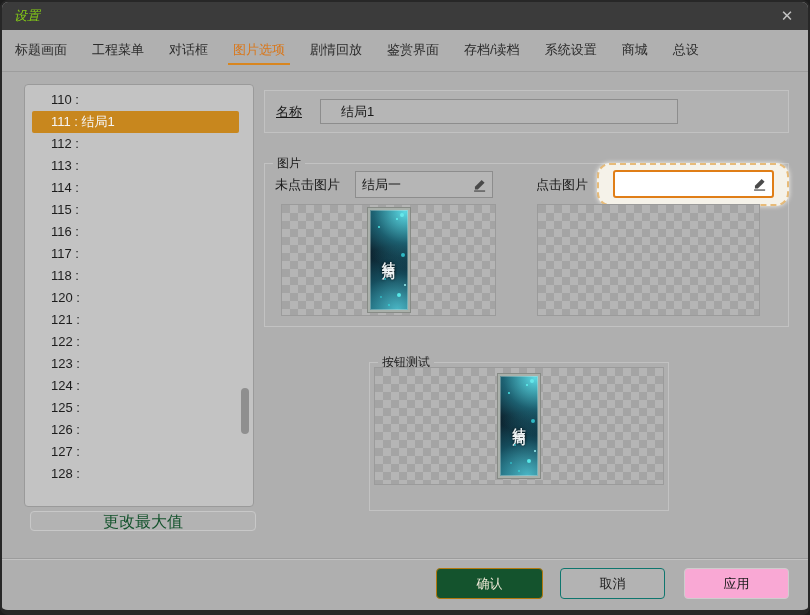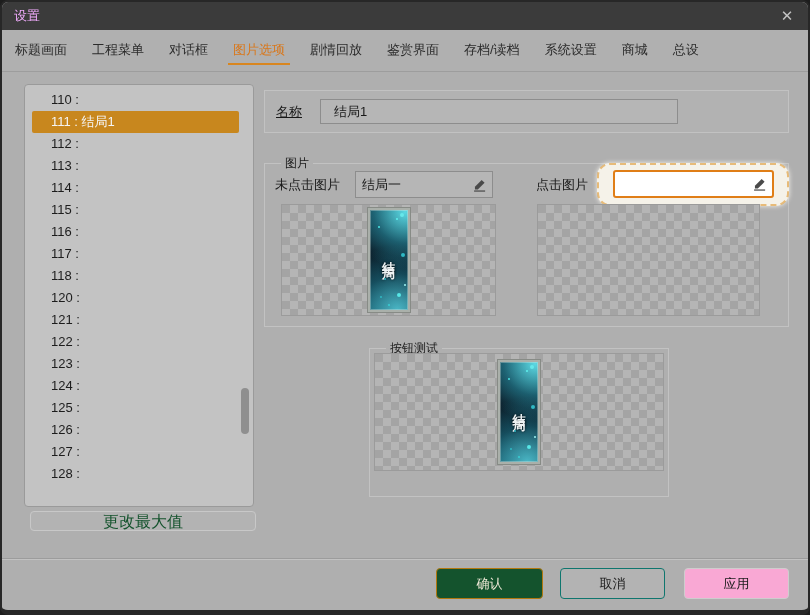--- a/index.html
+++ b/index.html
@@ -7,21 +7,21 @@
     margin: 0; background: #1d1d1d;
     font-family: "Liberation Sans", "DejaVu Sans", sans-serif;
   }
   .window {
     position: relative; width: 810px; height: 615px;
     background: #afafaf; border: 2px solid #272727; border-bottom-width: 5px;
     border-radius: 8px; overflow: hidden;
   }
   
   .titlebar { position: absolute; left: 0; right: 0; top: 0; height: 28px; background: #3b3b3b; }
-  .title-text { position: absolute; left: 12px; top: 0; line-height: 27px; font-size: 13px; color: #f0abfc; }
+  .title-text { position: absolute; left: 12px; top: 0; line-height: 27px; font-size: 13px; color: #84cc16; font-style: italic; }
   .close-btn {
     position: absolute; right: 10px; top: 4px; width: 22px; height: 20px;
     color: #c3c3c3; font-size: 15px; line-height: 20px; text-align: center; cursor: pointer;
   }
   
   .tabbar {
     position: absolute; left: 0; right: 0; top: 28px; height: 42px;
     background: #b0b0b0; border-bottom: 1px solid #9d9d9d;
     display: flex; align-items: stretch; padding-left: 13px;
   }
@@ -58,31 +58,31 @@
   }
   
   .name-panel {
     position: absolute; left: 262px; top: 88px; width: 525px; height: 43px;
     background: #b2b2b2; border: 1px solid #c2c2c2;
   }
   .name-label { position: absolute; left: 11px; top: 0; line-height: 41px; font-size: 13px; color: #191919; text-decoration: underline; }
   .name-input {
     position: absolute; left: 55px; top: 8px; width: 358px; height: 25px;
     background: #b6b6b6; border: 1px solid #8d8d8d; font-size: 13px;
-    padding: 0 13px; color: #191919;
+    padding: 0 20px; color: #191919;
     font-family: "Liberation Sans", "DejaVu Sans", sans-serif;
   }
   
   .group-box { position: absolute; border: 1px solid #c2c2c2; }
   .group-label {
     position: absolute; left: 8px; top: -8px; background: #afafaf;
-    padding: 0 4px; font-size: 12px; color: #1a1a1a; line-height: 15px; margin-left: 8px;
+    padding: 0 4px; font-size: 12px; color: #1a1a1a; line-height: 15px;
   }
   .img-group { left: 262px; top: 161px; width: 525px; height: 164px; }
-  .test-group { left: 367px; top: 346px; width: 300px; height: 149px; }
+  .test-group { left: 367px; top: 360px; width: 300px; height: 149px; }
   .field-label { position: absolute; font-size: 13px; color: #191919; line-height: 27px; }
   .lbl-unclicked { left: 10px; top: 7px; }
   .lbl-clicked { left: 271px; top: 7px; }
   .field {
     position: absolute; background: #b6b6b6; border: 1px solid #8d8d8d;
   }
   .field input {
     width: 100%; height: 100%; border: 0; background: transparent;
     font-size: 13px; padding: 0 24px 0 6px; color: #191919; outline: none;
     font-family: "Liberation Sans", "DejaVu Sans", sans-serif;

